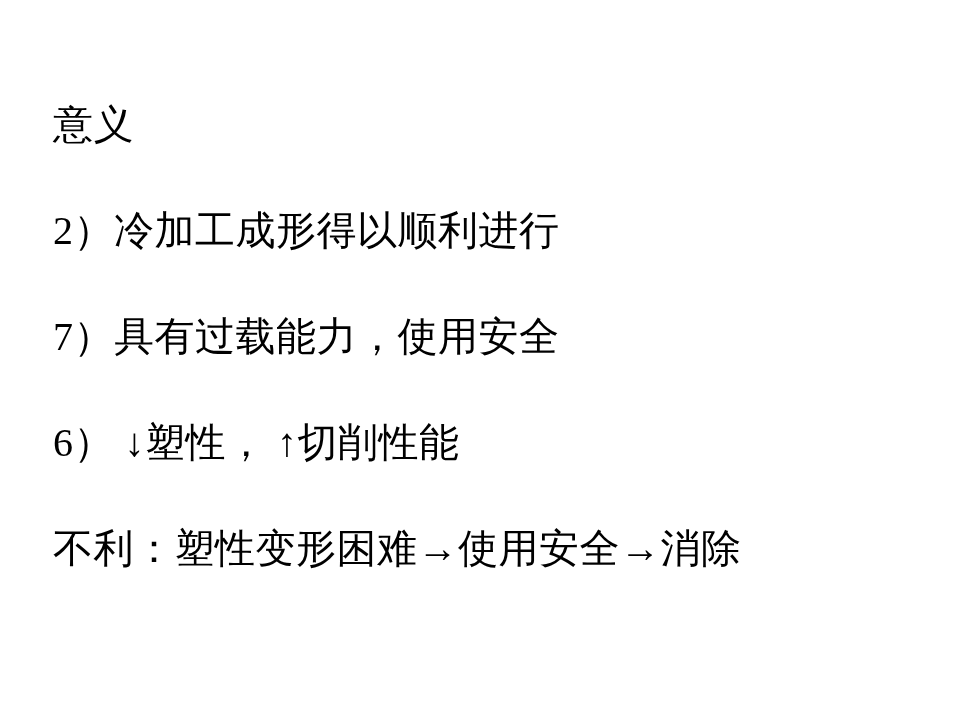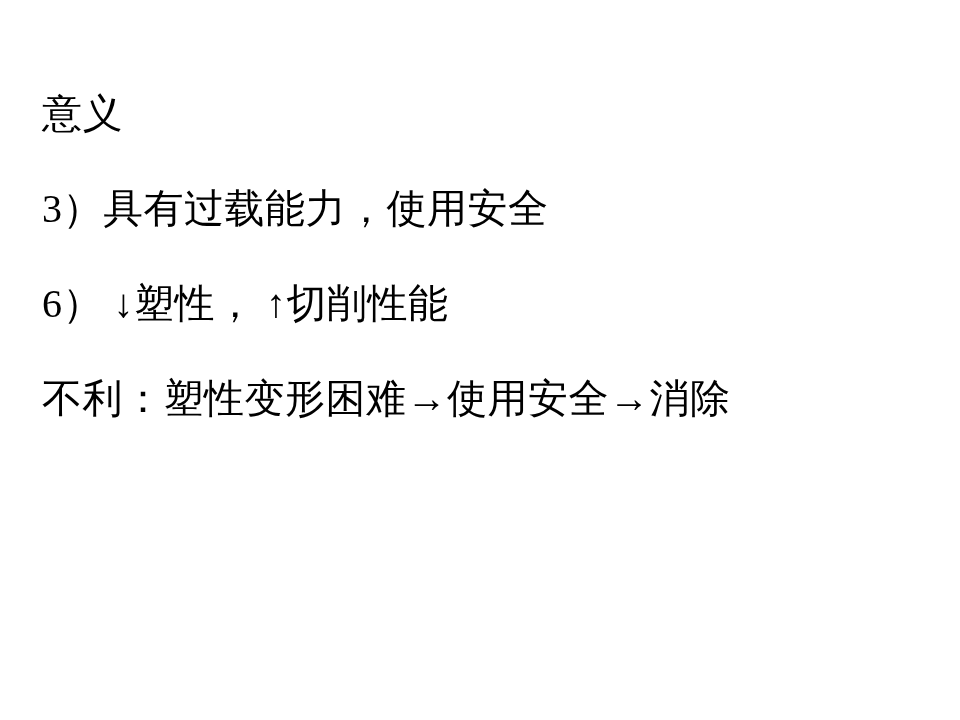--- a/index.html
+++ b/index.html
@@ -25,29 +25,30 @@
     right: 20px;
     color: #000000;
     font-family: "Liberation Serif", "DejaVu Serif", serif;
     font-size: 40px;
     font-weight: 400;
   }
   .text-line {
     height: 90px;
     display: flex;
     align-items: center;
-    margin: 5px;
+    margin: 16px;
     padding: 0;
     white-space: pre;
     letter-spacing: 0.5px;
   }
 </style>
 </head>
 <body>
 
 <div class="page">
   <div class="slide-content">
     <p class="text-line">意义</p>
-    <p class="text-line">3）具有过载能力，使用安全</p>
+    <p class="text-line">2）冷加工成形得以顺利进行</p>
+    <p class="text-line">7）具有过载能力，使用安全</p>
     <p class="text-line">6） ↓塑性， ↑切削性能</p>
     <p class="text-line">不利：塑性变形困难→使用安全→消除</p>
   </div>
 </div>
 
 </body></html>

